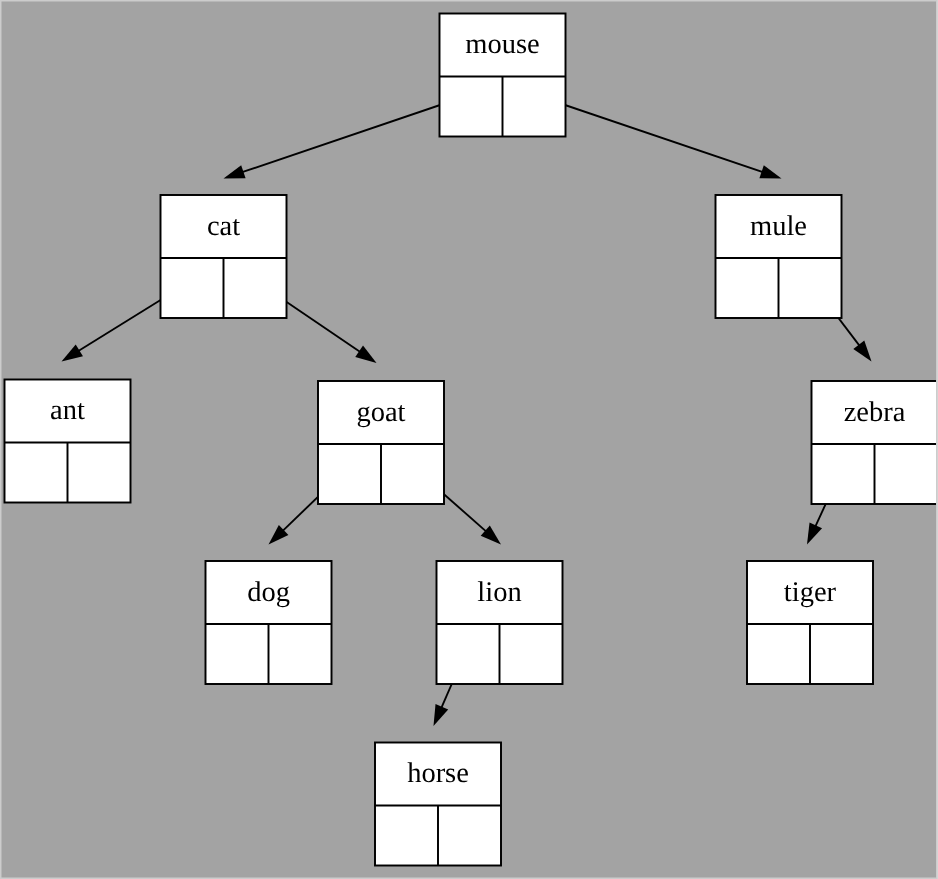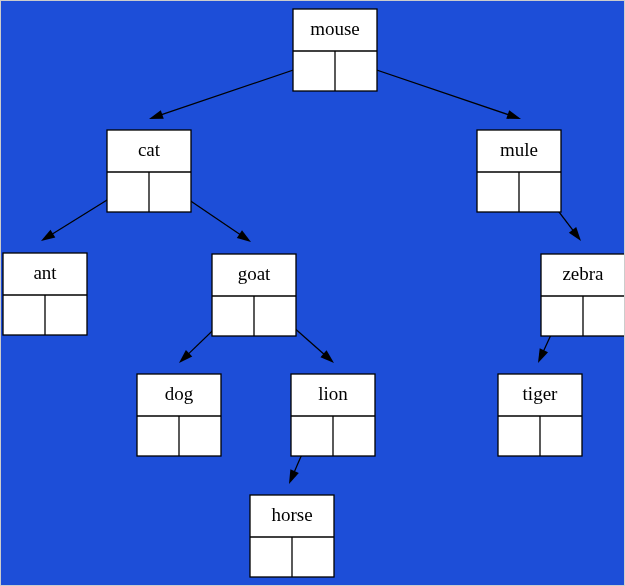--- a/index.html
+++ b/index.html
@@ -4,21 +4,21 @@
 <style>
   html, body {
     margin: 0;
     padding: 0;
     background: #ffffff;
   }
   #canvas {
     position: relative;
     width: 625px;
     height: 586px;
-    background: #1d4ed8;
+    background: #a3a3a3;
     border: 1px solid #cccccc;
     box-sizing: border-box;
     overflow: hidden;
     font-family: "Liberation Serif", "DejaVu Serif", serif;
   }
   #tree-svg {
     position: absolute;
     left: 0;
     top: 0;
     width: 625px;

